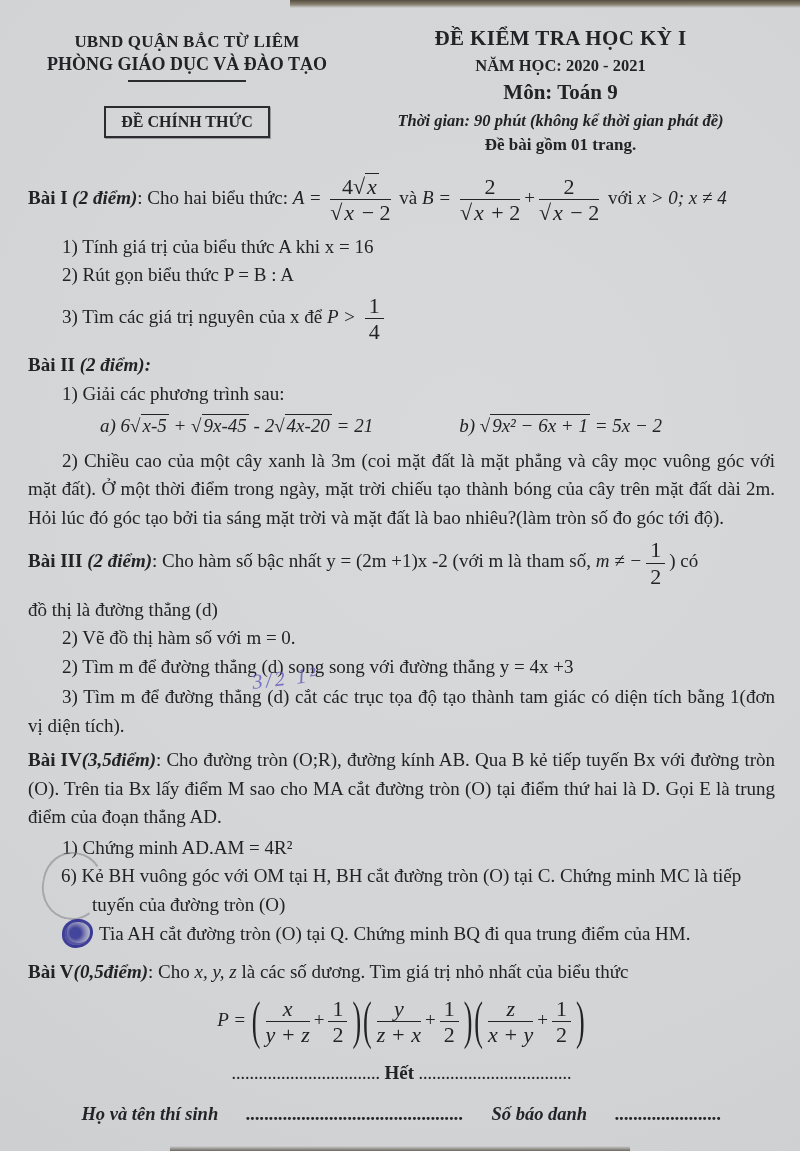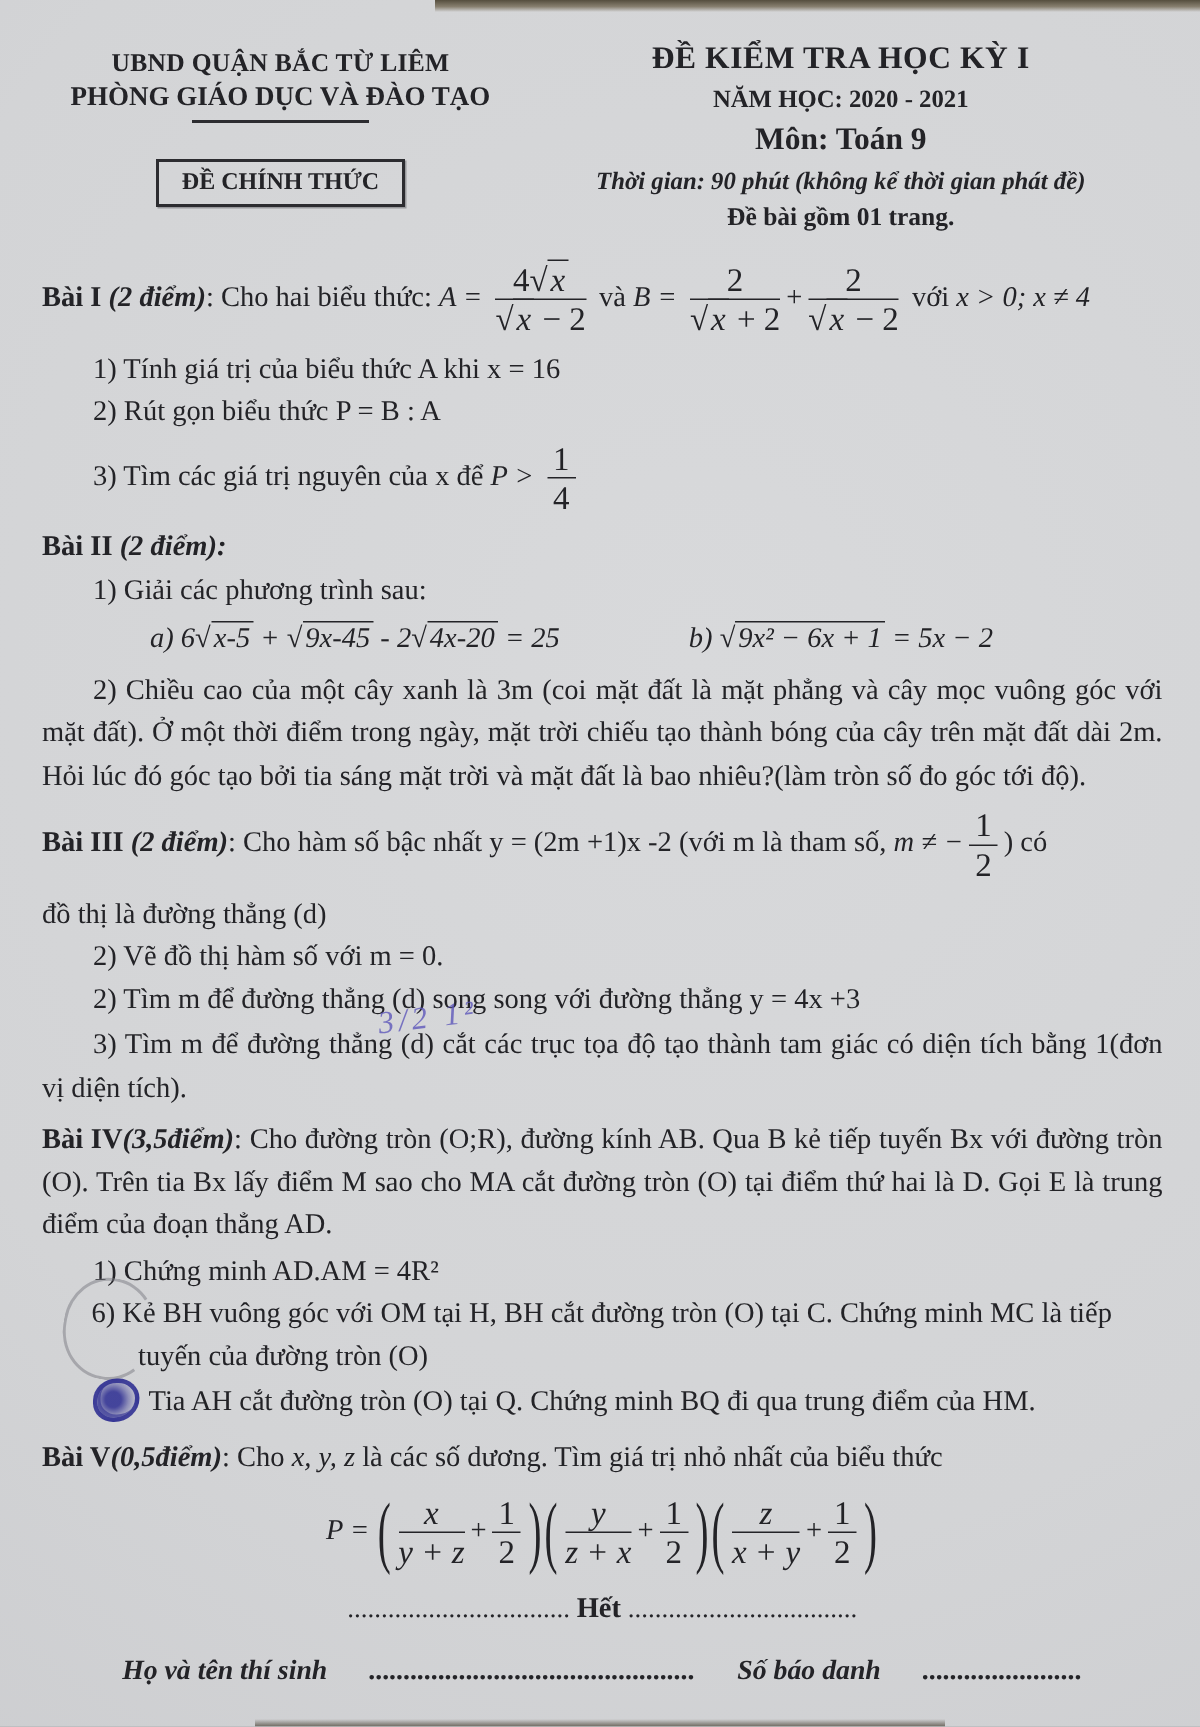--- a/index.html
+++ b/index.html
@@ -133,21 +133,21 @@
         <span class="bt">Bài II</span><span class="pts"> (2 điểm):</span>
       </div>
       <div class="item">1) Giải các phương trình sau:</div>
       <div class="eq-row">
         <span class="eq-a mi">
           <span>a)</span>
           <span>6</span><span class="sq"><span>√</span><span class="vin">x-5</span></span>
           <span>+</span>
           <span class="sq"><span>√</span><span class="vin">9x-45</span></span>
           <span>- 2</span><span class="sq"><span>√</span><span class="vin">4x-20</span></span>
-          <span>= 25</span>
+          <span>= 21</span>
         </span>
         <span class="eq-b mi">
           <span>b)</span>
           <span class="sq"><span>√</span><span class="vin">9x² − 6x + 1</span></span>
           <span>= 5x − 2</span>
         </span>
       </div>
       <div class="para">2) Chiều cao của một cây xanh là 3m (coi mặt đất là mặt phẳng và cây mọc vuông góc với mặt đất). Ở một thời điểm trong ngày, mặt trời chiếu tạo thành bóng của cây trên mặt đất dài 2m. Hỏi lúc đó góc tạo bởi tia sáng mặt trời và mặt đất là bao nhiêu?(làm tròn số đo góc tới độ).</div>
     </section>
 

